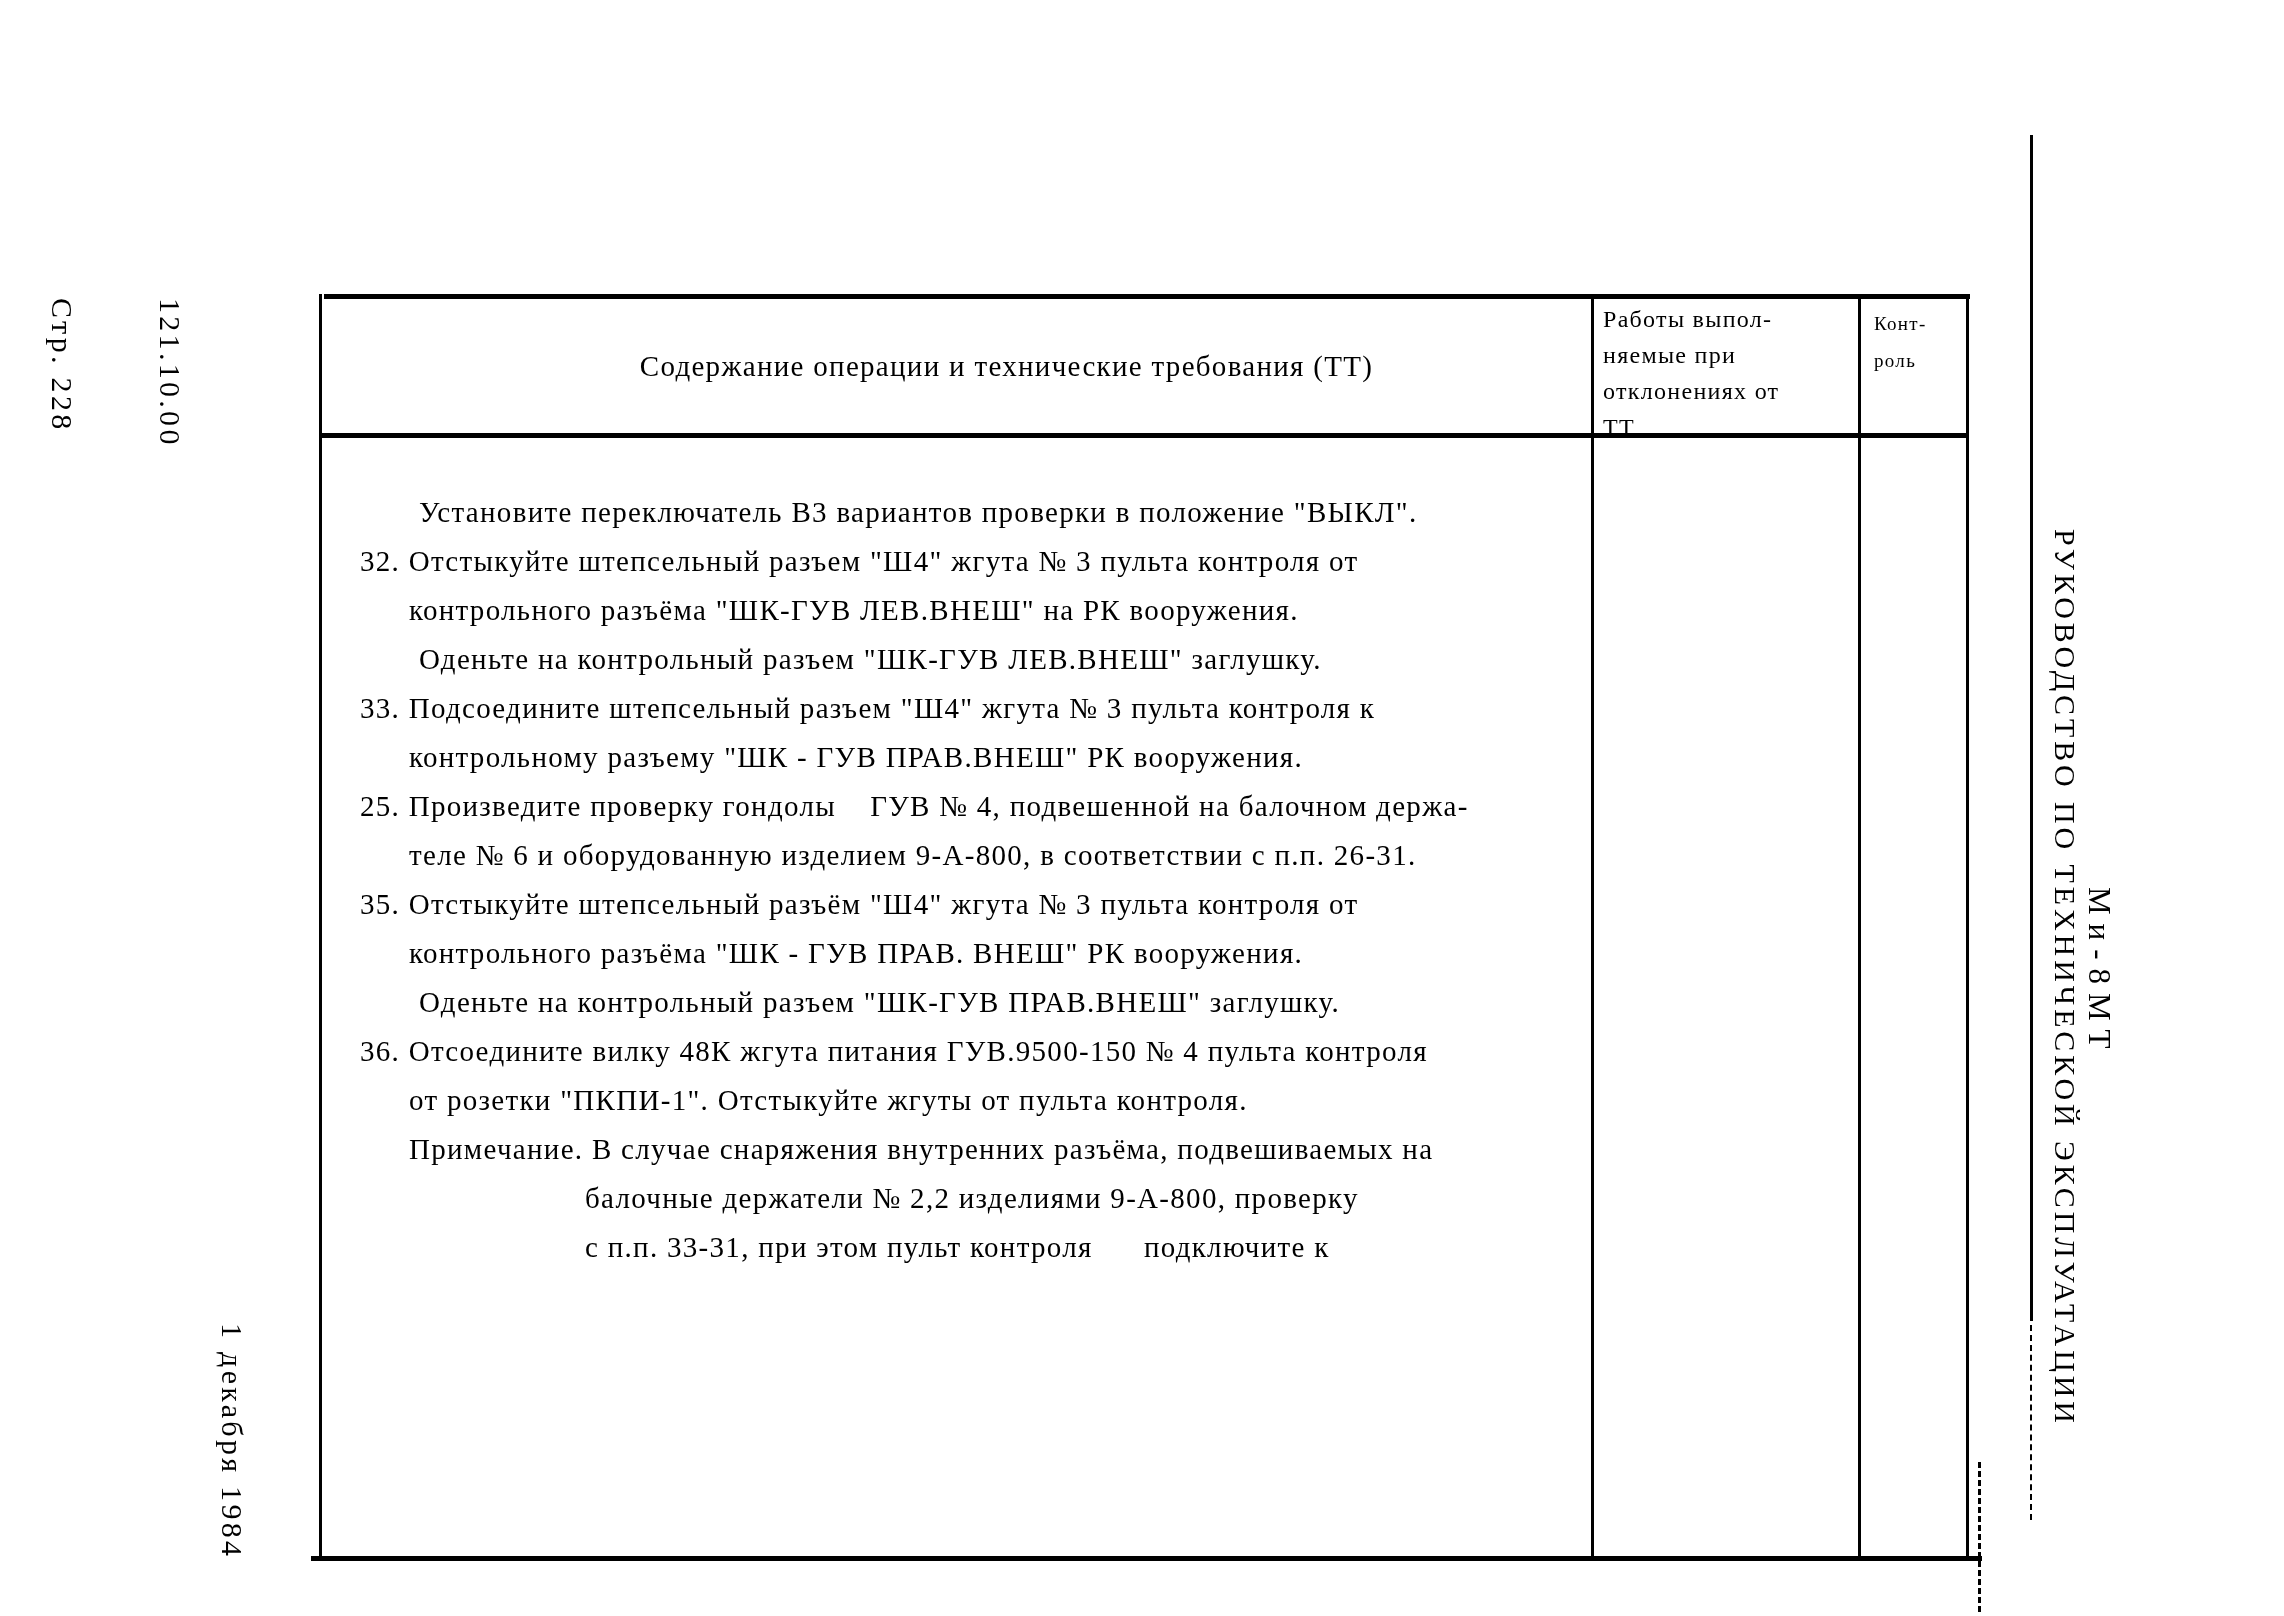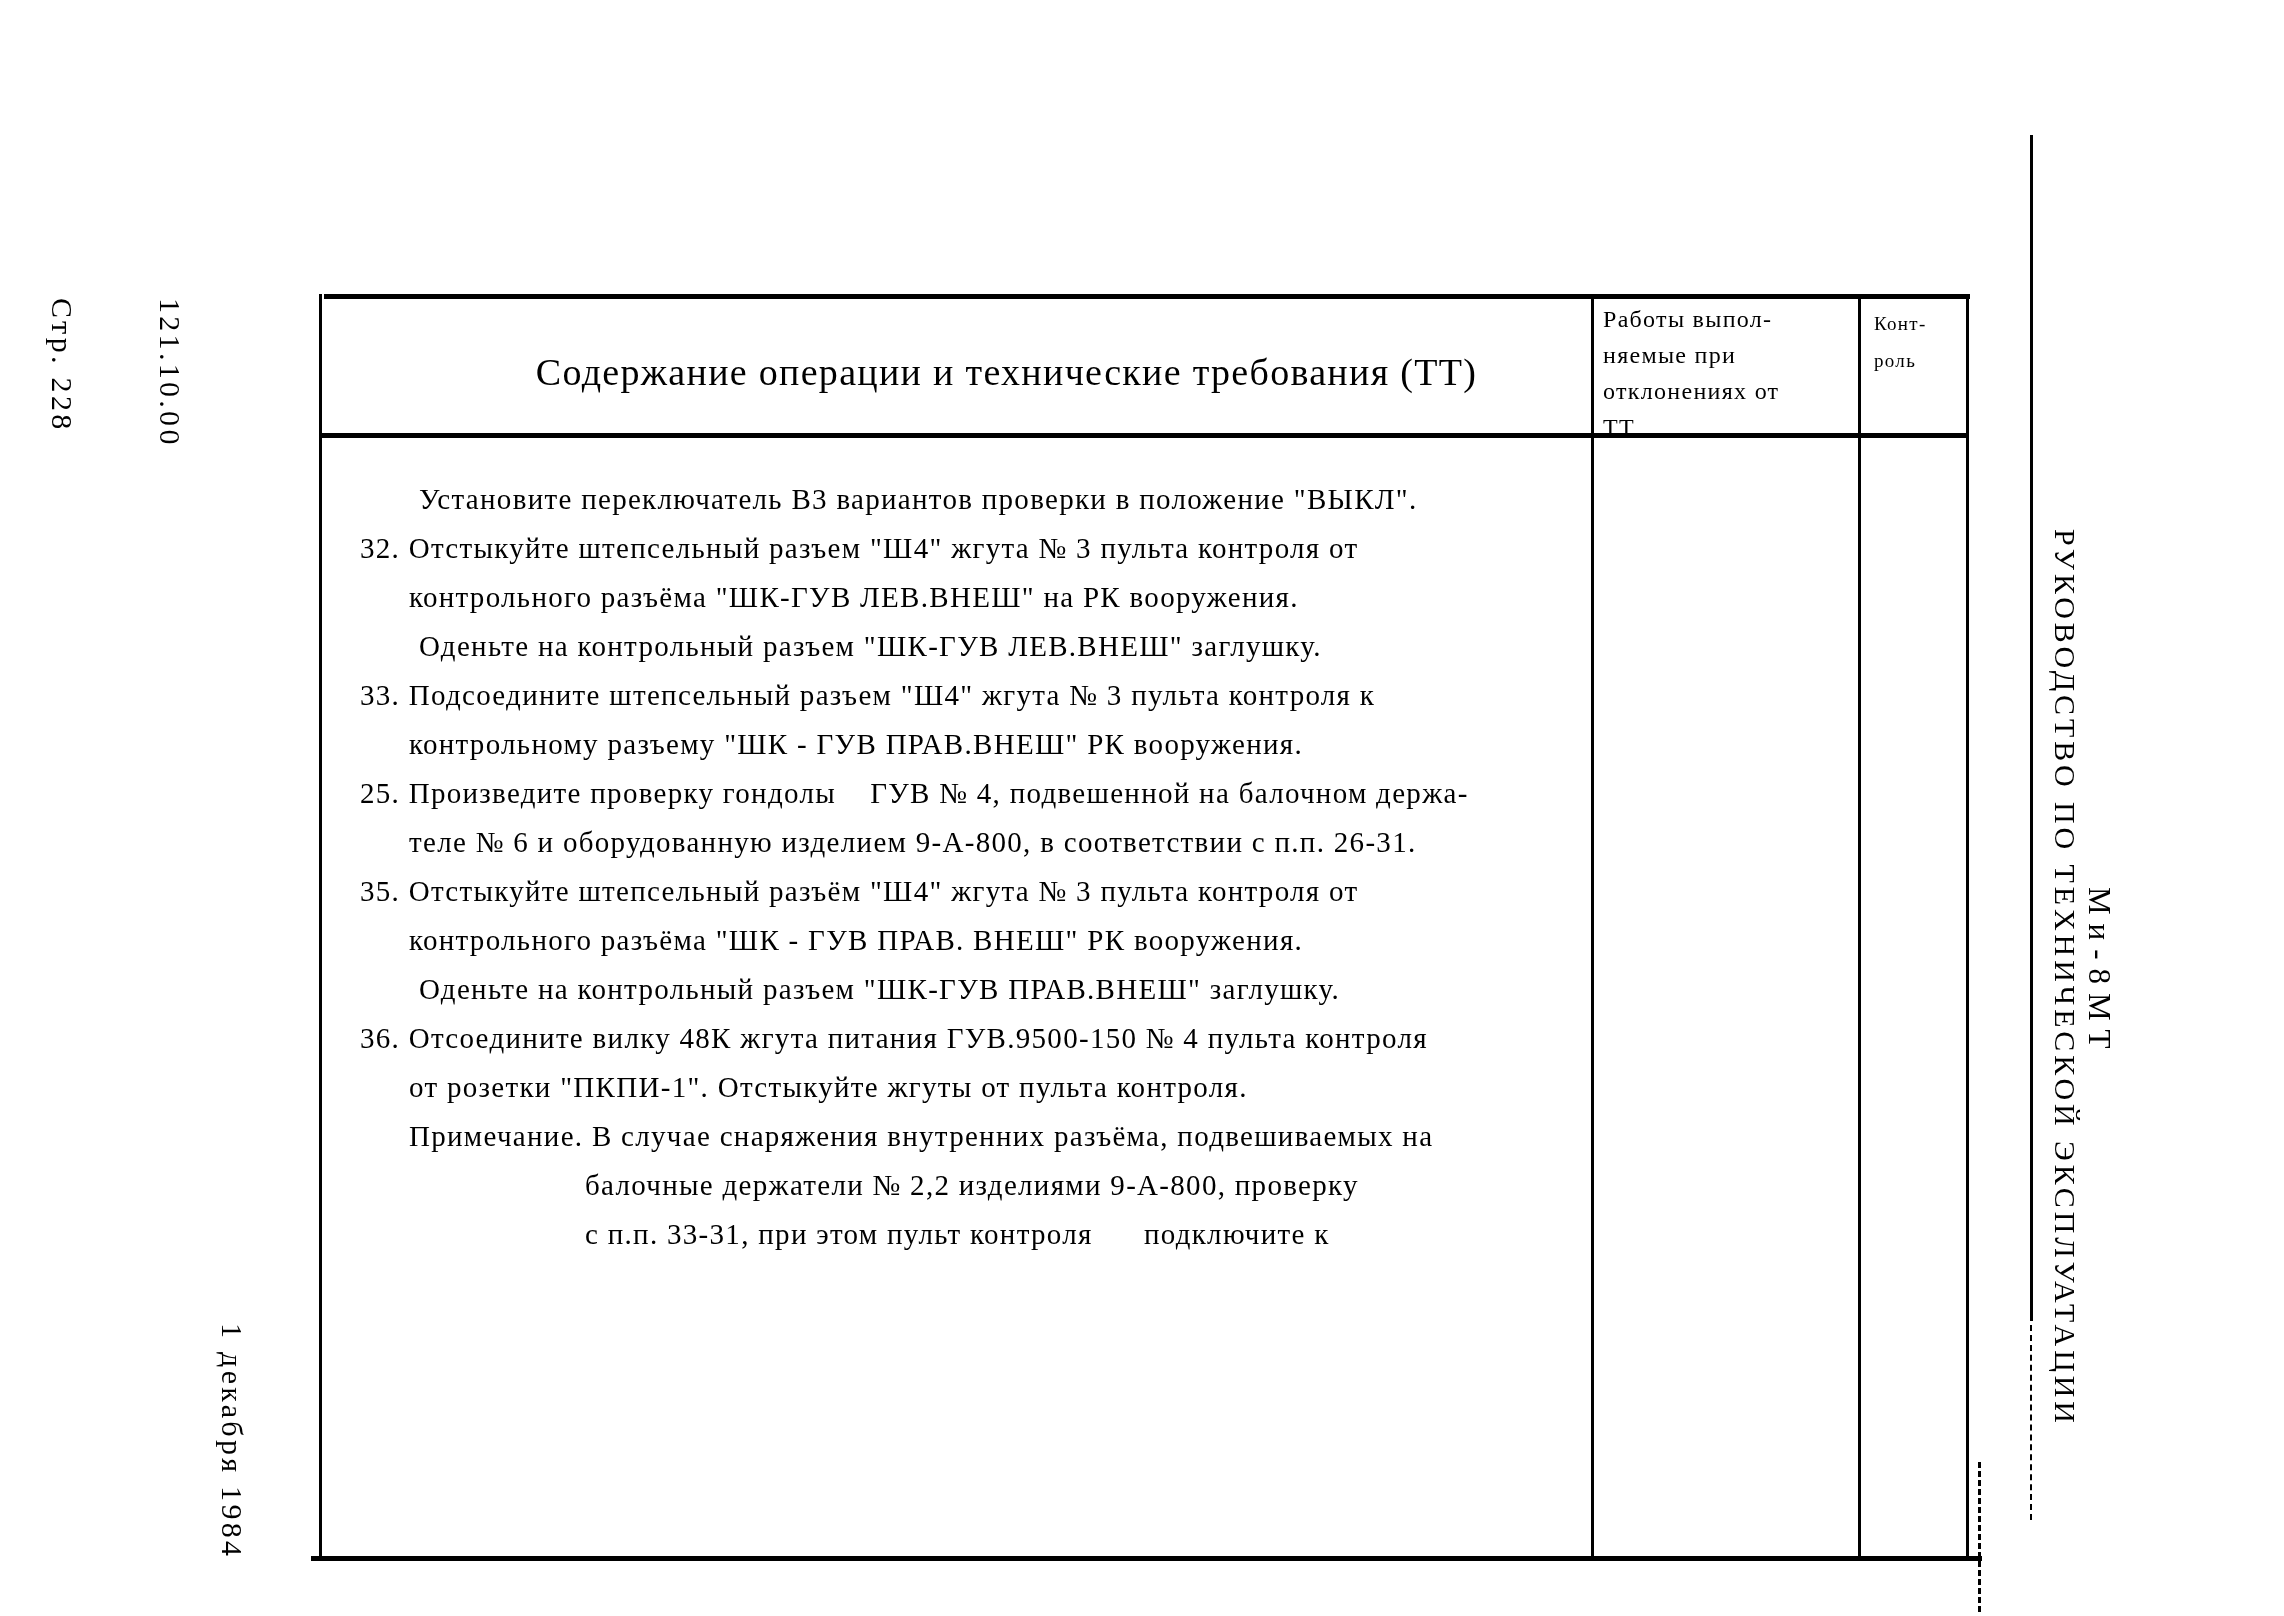--- a/index.html
+++ b/index.html
@@ -17,27 +17,27 @@
   .sep-1    { left:1591px; top:294px;  width:3.3px;   height:1266px; }
   .sep-2    { left:1858px; top:294px;  width:3.3px;   height:1266px; }
   .h-rule   { left:319px;  top:433px;  width:1650px; height:5.2px; }
   
   .edge-solid  { left:2030px; top:135px;  width:2.6px; height:1186px; }
   .edge-dashed { position:absolute; left:2030px; top:1325px; height:195px; width:0;
                  border-left:2.6px dashed #000; }
   .corner-dashed { position:absolute; left:1978px; top:1462px; height:150px; width:0;
                  border-left:3.3px dashed #000; }
   
-  .hdr { position:absolute; font-size:38px; letter-spacing:1.3px; }
+  .hdr { position:absolute; font-size:29px; letter-spacing:1.3px; }
   .hdr-ops  { left:326px; top:350px; width:1263px; text-align:center; padding-left:98px; box-sizing:border-box; }
   .hdr-dev  { left:1603px; top:301px; width:251px; font-size:24px; line-height:36px; }
   .hdr-dev .tt { text-align:left; padding-right:39px; }
   .hdr-ctl  { left:1874px; top:305px; width:91px; font-size:19px; line-height:37px; }
   
-  .textcol { position:absolute; left:326px; top:475px; width:1265px;
+  .textcol { position:absolute; left:326px; top:488px; width:1265px;
              font-size:29px; letter-spacing:1.3px; }
   .ln { height:49px; line-height:49px; white-space:pre; }
   .i-lead { padding-left:93px; }
   .i-num  { padding-left:34px;  }
   .i-cont { padding-left:83px; }
   .i-note { padding-left:259px; }
   
   .vrot { position:absolute; transform:rotate(90deg); transform-origin:top left;
           white-space:pre; font-size:30px; letter-spacing:3.3px; }
   .corner-ref { left:260px; top:298px; line-height:36px; }

